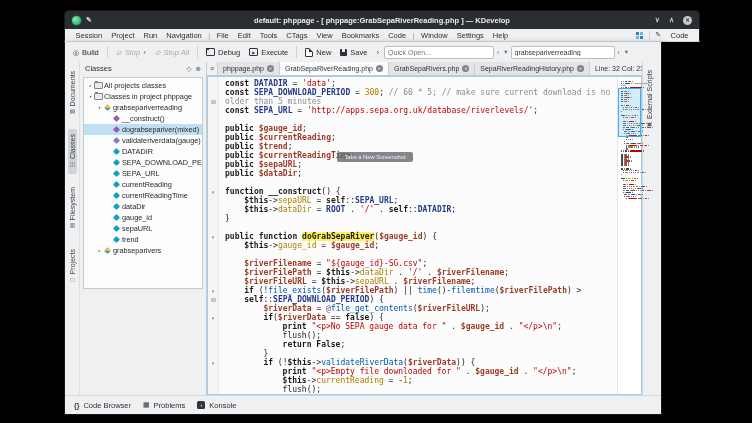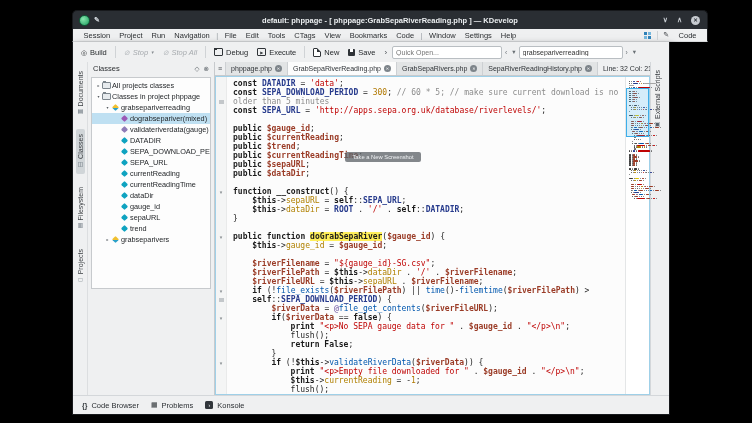--- a/index.html
+++ b/index.html
@@ -1,18 +1,18 @@
 <!DOCTYPE html>
 <html><head>
 <meta charset="utf-8">
 <style>
   html,body{margin:0;padding:0;}
   body{width:752px;height:423px;background:#000;position:relative;overflow:hidden;
        font-family:"Liberation Sans",sans-serif;-webkit-font-smoothing:antialiased;}
-  .window{position:absolute;left:72px;top:10px;width:636px;}
+  .window{position:absolute;left:64px;top:10px;width:636px;}
   
   .titlebar{height:18px;background:#2a2e33;border-radius:5px 5px 0 0;display:flex;align-items:center;
             color:#eceff1;font-size:7.5px;font-weight:bold;position:relative;border:1px solid #17191c;border-bottom:none;}
   .tb-left{display:flex;gap:4px;margin-left:6px;align-items:center;z-index:2;}
   .kdev-icon{width:9px;height:9px;border-radius:50%;background:radial-gradient(circle at 35% 35%,#86e6ad,#1f9e60);
              border:1px solid #0d5c37;display:inline-block;}
   .pin-icon{color:#cdd3d8;font-size:7px;}
   .tb-title{position:absolute;left:0;right:0;text-align:center;pointer-events:none;}
   .tb-controls{margin-left:auto;display:flex;gap:9px;margin-right:7px;align-items:center;color:#c6cbd0;font-size:7px;z-index:2;}
   .close-btn{width:9px;height:9px;border-radius:50%;background:#c7cbd0;color:#2b3036;display:flex;
@@ -260,20 +260,27 @@
               </span>
               <span>Classes in project phppage</span>
             </div>
             <div class="tree-row" style="padding-left: 12px;">
               <span class="expander">▾</span>
               <span class="t-icon">
                 <span class="di di-class"></span>
               </span>
               <span>grabsepariverreading</span>
             </div>
+            <div class="tree-row" style="padding-left: 21px;">
+              <span class="expander"></span>
+              <span class="t-icon">
+                <span class="di di-method"></span>
+              </span>
+              <span>__construct()</span>
+            </div>
             <div class="tree-row selected" style="padding-left: 21px;">
               <span class="expander"></span>
               <span class="t-icon">
                 <span class="di di-method"></span>
               </span>
               <span>dograbsepariver(mixed)</span>
             </div>
             <div class="tree-row" style="padding-left: 21px;">
               <span class="expander"></span>
               <span class="t-icon">

